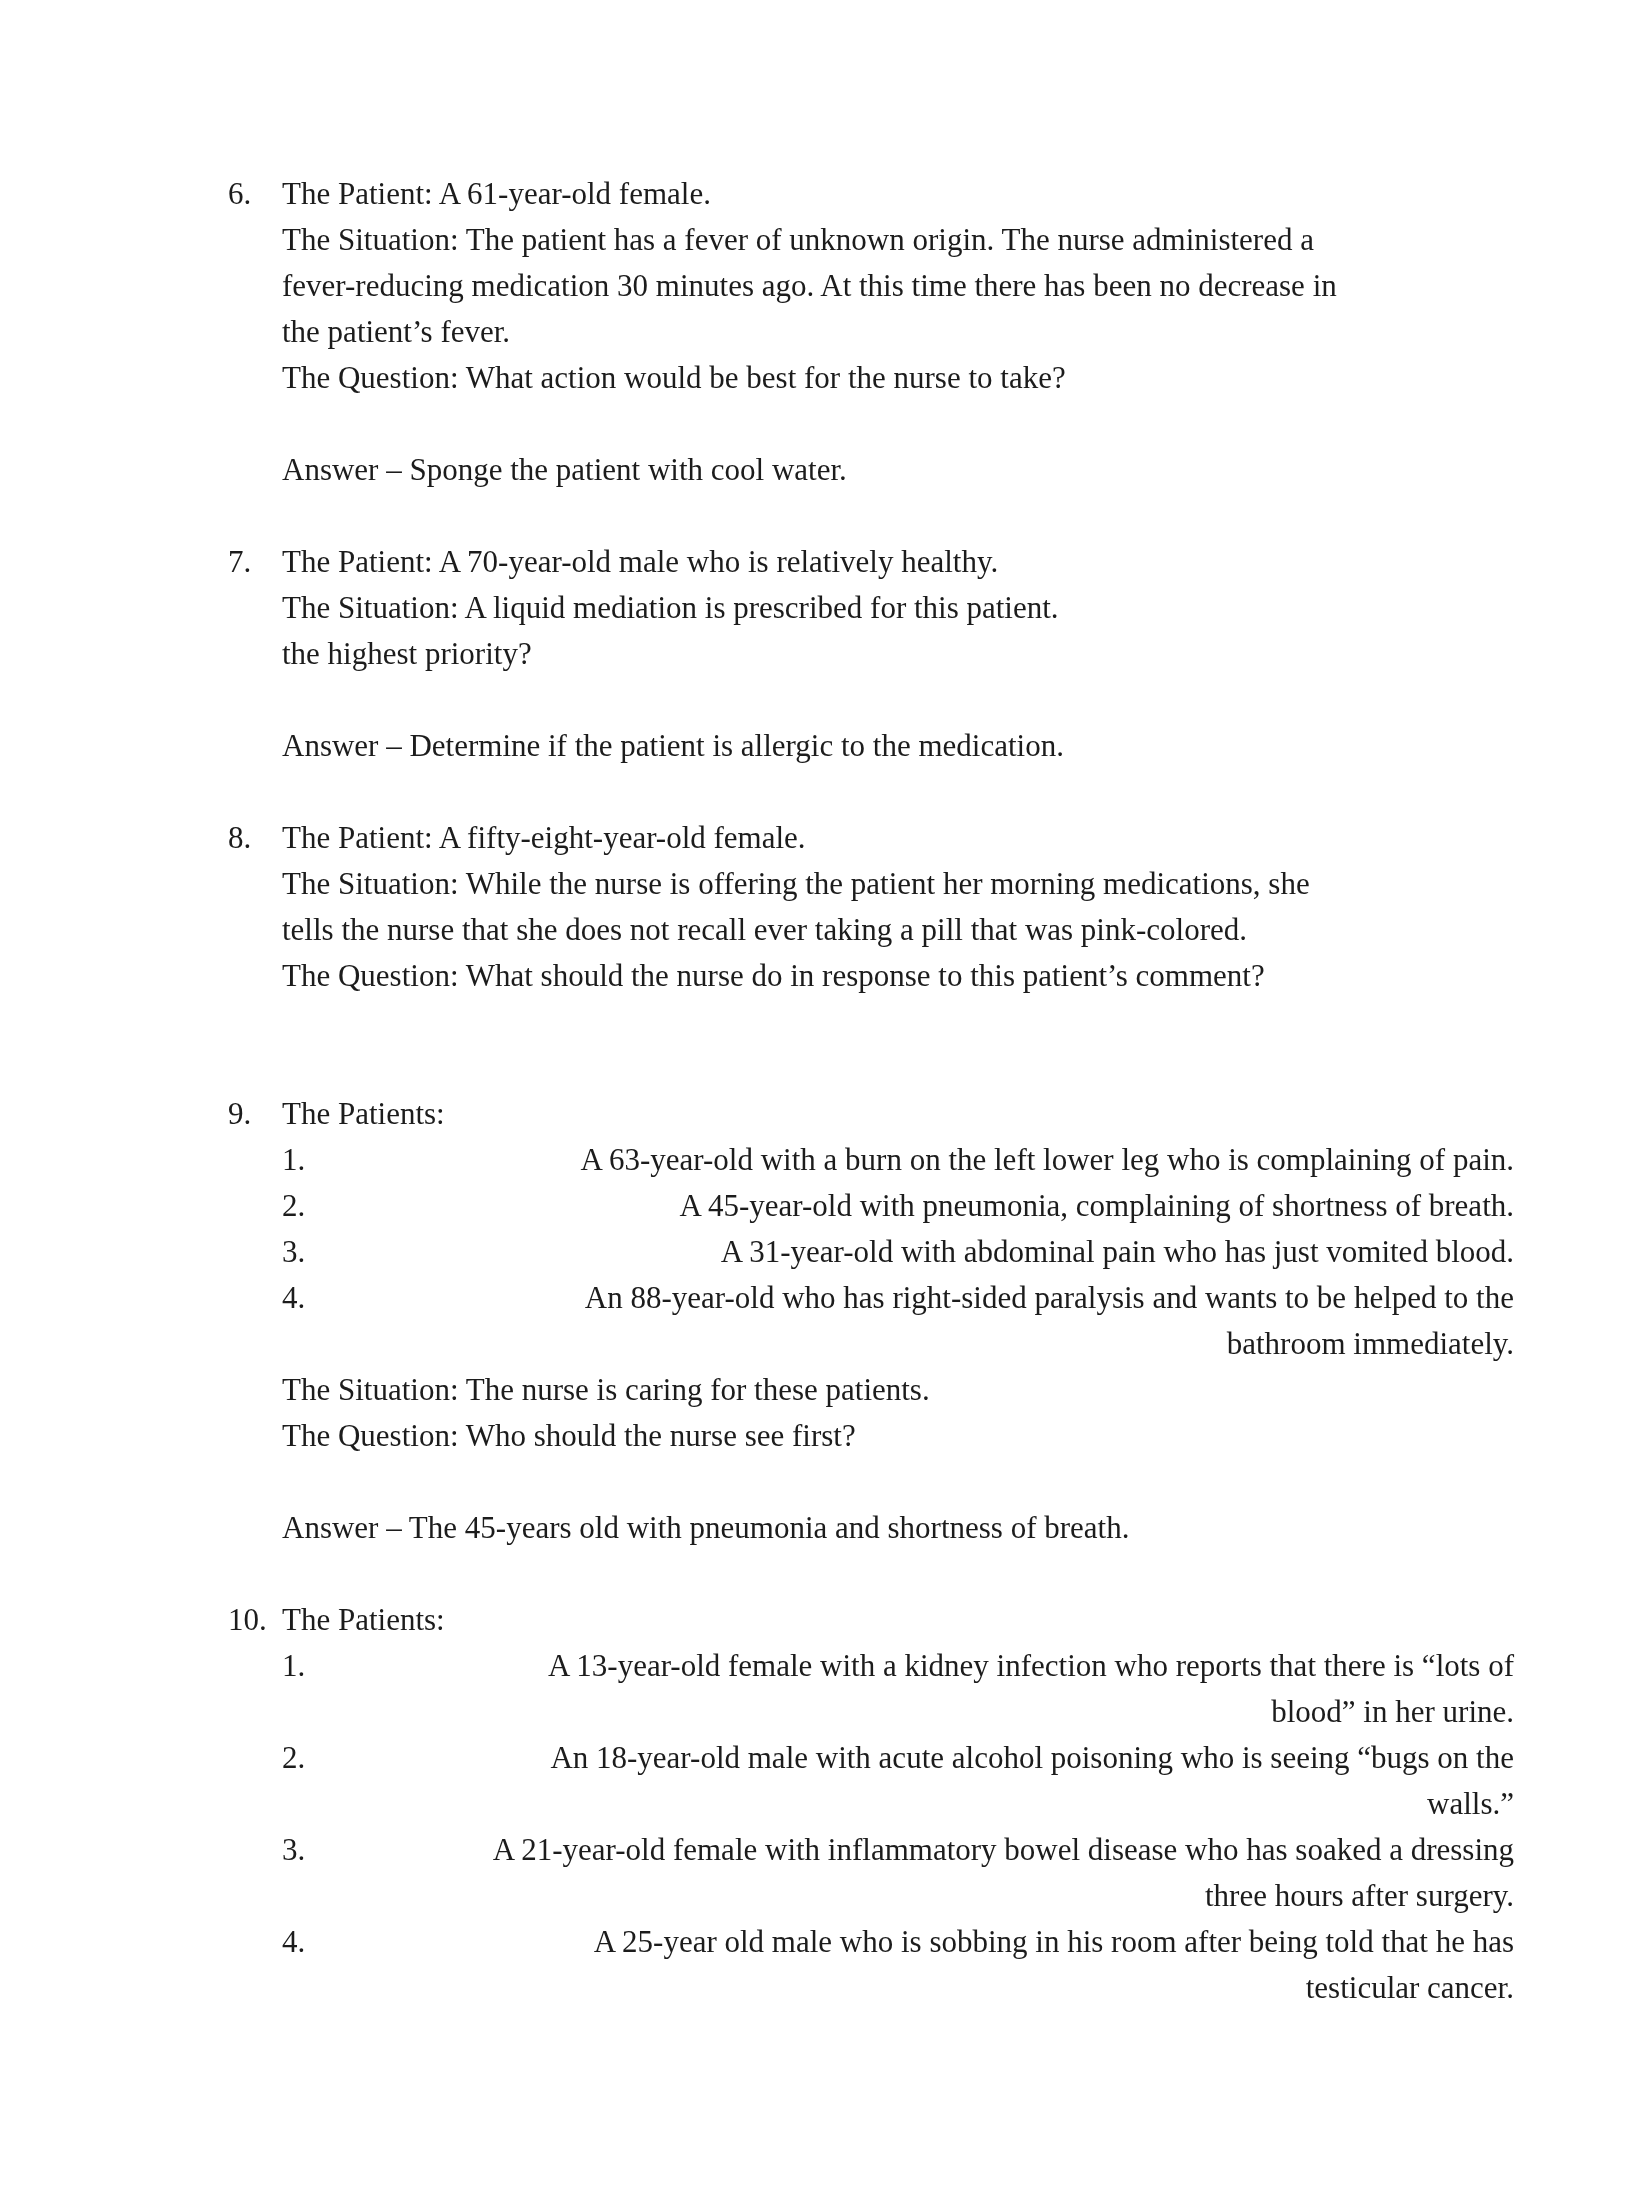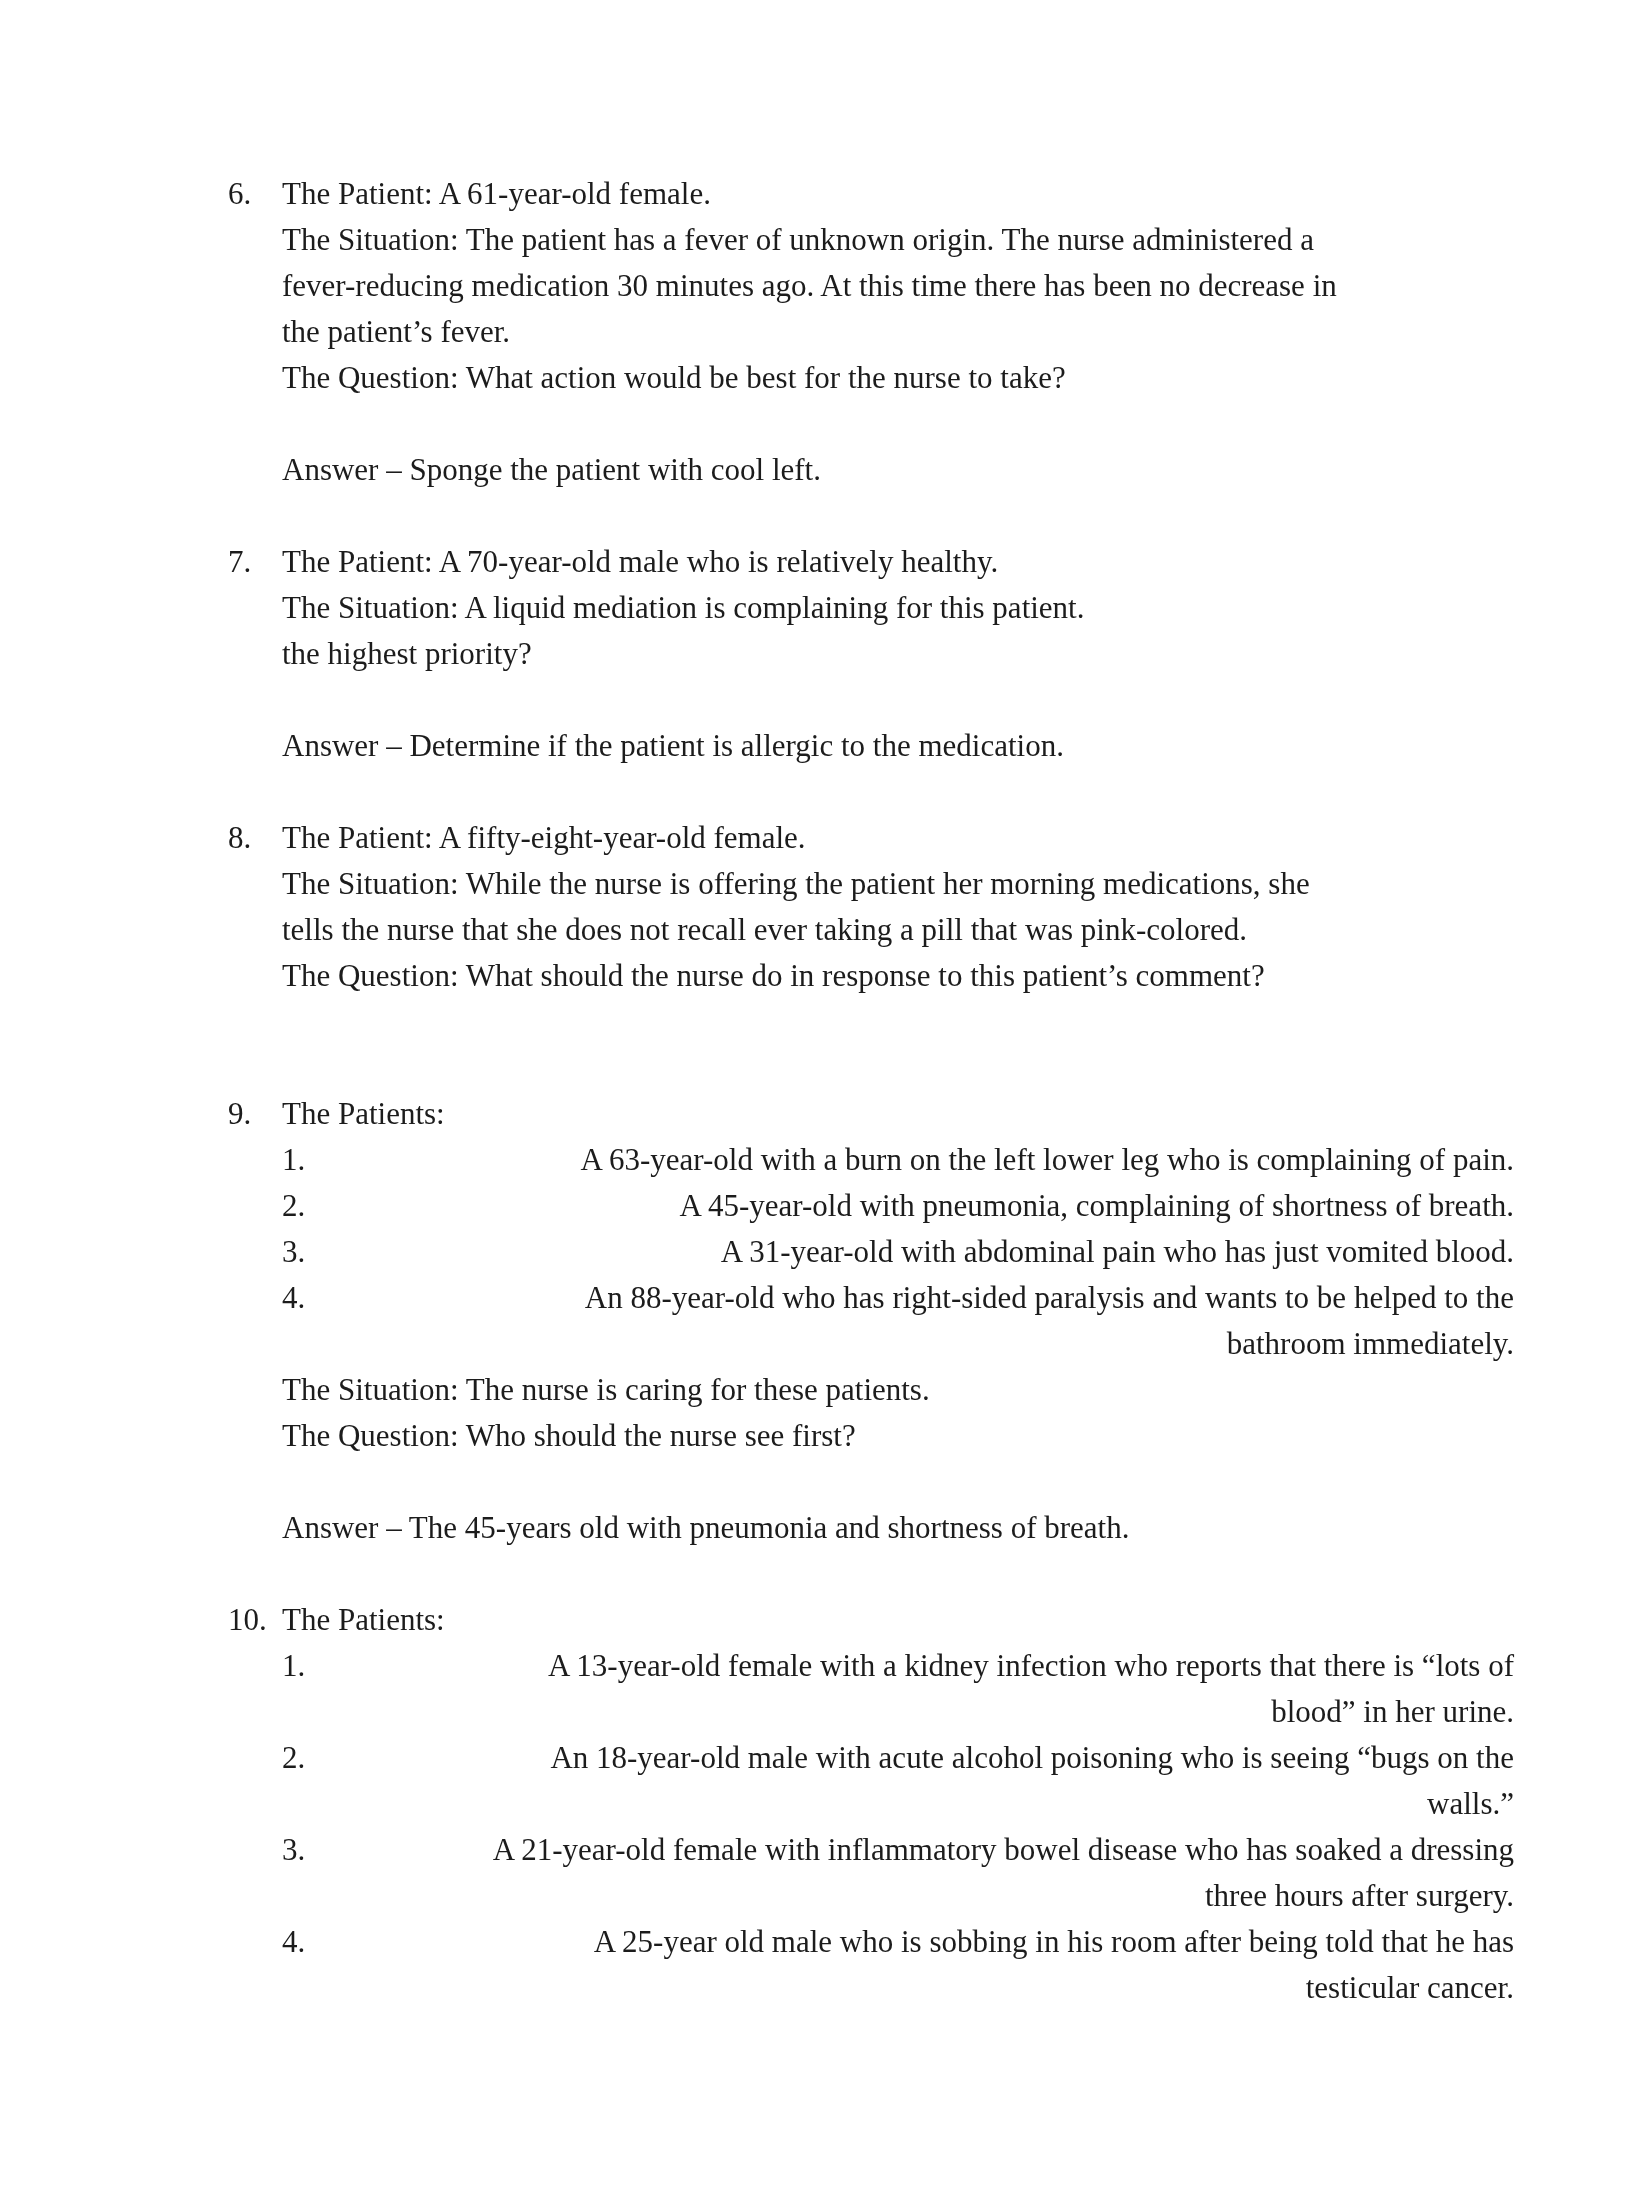--- a/index.html
+++ b/index.html
@@ -28,30 +28,30 @@
 
     <div class="item">
       <span class="num">6.</span>
       <div class="body">
         <span class="line">The Patient: A 61-year-old female.</span>
         <span class="line">The Situation: The patient has a fever of unknown origin. The nurse administered a</span>
         <span class="line">fever-reducing medication 30 minutes ago. At this time there has been no decrease in</span>
         <span class="line">the patient’s fever.</span>
         <span class="line">The Question: What action would be best for the nurse to take?</span>
         <span class="blank"></span>
-        <span class="line">Answer – Sponge the patient with cool left.</span>
+        <span class="line">Answer – Sponge the patient with cool water.</span>
         <span class="blank"></span>
       </div>
     </div>
 
     <div class="item">
       <span class="num">7.</span>
       <div class="body">
         <span class="line">The Patient: A 70-year-old male who is relatively healthy.</span>
-        <span class="line">The Situation: A liquid mediation is complaining for this patient.</span>
+        <span class="line">The Situation: A liquid mediation is prescribed for this patient.</span>
         <span class="line">the highest priority?</span>
         <span class="blank"></span>
         <span class="line">Answer – Determine if the patient is allergic to the medication.</span>
         <span class="blank"></span>
       </div>
     </div>
 
     <div class="item">
       <span class="num">8.</span>
       <div class="body">

